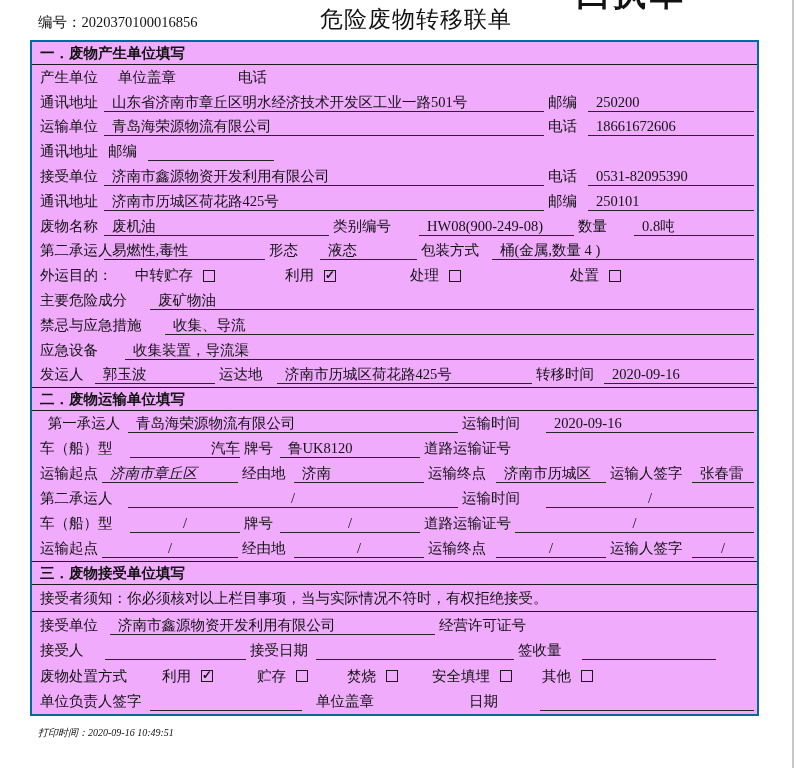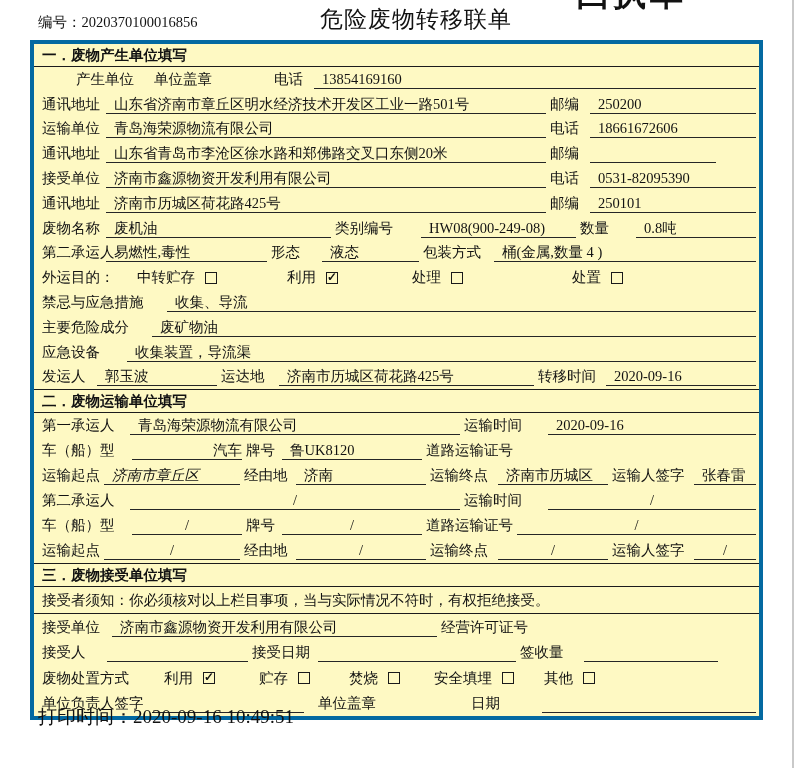--- a/index.html
+++ b/index.html
@@ -6,22 +6,22 @@
   .page{position:relative;width:796px;height:768px;background:#ffffff;color:#121212;
         font-family:"Liberation Serif","DejaVu Serif",serif;overflow:hidden;}
   .edge{position:absolute;top:0;right:2px;width:2px;height:768px;background:#c9c9c9;}
   .hdr-serial{position:absolute;left:38px;top:13px;font-size:14.5px;white-space:nowrap;}
   .hdr-title{position:absolute;left:416px;top:4px;transform:translateX(-50%);
              font-size:23px;font-weight:normal;letter-spacing:1px;white-space:nowrap;
              font-family:"Liberation Sans","DejaVu Sans",sans-serif;}
   .stamp{position:absolute;left:576px;top:0;width:140px;height:11px;overflow:hidden;}
   .stamp span{display:block;margin-top:-23px;font-size:33px;line-height:33px;font-weight:bold;
               letter-spacing:4px;font-family:"Liberation Sans","DejaVu Sans",sans-serif;}
-  .form{position:absolute;left:30px;top:40px;width:725px;border:4px solid #0369a1;
-        box-sizing:content-box;background:#fef9c3;}
+  .form{position:absolute;left:30px;top:40px;width:725px;border:2px solid #0369a1;
+        box-sizing:content-box;background:#f0abfc;}
   .sec-h{height:22px;line-height:23px;padding-left:8px;font-size:14.5px;font-weight:bold;
          border-bottom:1.5px solid #1c1c1c;
          font-family:"Liberation Sans","DejaVu Sans",sans-serif;}
   .sec-h.bt{border-top:1.5px solid #1c1c1c;}
   .note{height:26px;line-height:27px;padding-left:8px;font-size:14.5px;
         border-bottom:1.5px solid #1c1c1c;white-space:nowrap;}
   .row{display:flex;align-items:flex-end;padding:0 3px 3px 8px;box-sizing:border-box;}
   .s1 .row{height:24.8px;}
   .s2 .row{height:25px;}
   .s3 .row{height:25.5px;}
@@ -31,58 +31,56 @@
   .lab{padding-left:4px;}
   .row .seg:first-child{padding-left:0;}
   .val{border-bottom:1px solid #262626;padding-left:8px;}
   .val.center{text-align:center;padding-left:0;}
   .plain{padding-left:14px;}
   .chk{padding-left:10px;display:flex;align-items:center;}
   .box{display:inline-block;width:12px;height:12px;border:1.4px solid #1a1a1a;
        box-sizing:border-box;margin-left:10px;position:relative;top:0;}
   .box.ck::after{content:"\2713";position:absolute;left:0;top:-5px;font-size:12px;
                  font-weight:bold;color:#111;}
-  .footer{position:absolute;left:38px;top:704px;font-size:19px;white-space:nowrap;}
+  .footer{position:absolute;left:38px;top:726px;font-size:10px;white-space:nowrap;font-style:italic;}
 </style>
 </head>
 <body>
 
 <div class="page">
   <div class="hdr-serial">
     <span>编号：</span><span>2020370100016856</span>
   </div>
   <div class="hdr-title">危险废物转移联单</div>
   <div class="stamp">
     <span>回执单</span>
   </div>
 
   <div class="form" id="form">
       <div class="sec s1">
         <div class="sec-h">一．废物产生单位填写</div>
         <div class="row">
-          <span class="seg lab" style="width: 64px; margin-left: 34px;">产生单位</span>
+          <span class="seg lab" style="width: 64px;">产生单位</span>
           <span class="seg plain" style="width: 130px;">单位盖章</span>
           <span class="seg lab" style="width: 44px;">电话</span>
-          <span class="seg val flex">13854169160</span>
         </div>
         <div class="row">
           <span class="seg lab" style="width: 64px;">通讯地址</span>
           <span class="seg val" style="width: 440px;">山东省济南市章丘区明水经济技术开发区工业一路501号</span>
           <span class="seg lab" style="width: 44px;">邮编</span>
           <span class="seg val flex">250200</span>
         </div>
         <div class="row">
           <span class="seg lab" style="width: 64px;">运输单位</span>
           <span class="seg val" style="width: 440px;">青岛海荣源物流有限公司</span>
           <span class="seg lab" style="width: 44px;">电话</span>
           <span class="seg val flex">18661672606</span>
         </div>
         <div class="row">
           <span class="seg lab" style="width: 64px;">通讯地址</span>
-          <span class="seg val" style="width: 440px;">山东省青岛市李沧区徐水路和郑佛路交叉口东侧20米</span>
           <span class="seg lab" style="width: 44px;">邮编</span>
           <span class="seg val" style="width: 126px;"></span>
         </div>
         <div class="row">
           <span class="seg lab" style="width: 64px;">接受单位</span>
           <span class="seg val" style="width: 440px;">济南市鑫源物资开发利用有限公司</span>
           <span class="seg lab" style="width: 44px;">电话</span>
           <span class="seg val flex">0531-82095390</span>
         </div>
         <div class="row">
@@ -120,44 +118,44 @@
           <span class="seg chk" style="width: 160px;">
             <span>处理</span>
             <span class="box"></span>
           </span>
           <span class="seg chk flex">
             <span>处置</span>
             <span class="box"></span>
           </span>
         </div>
         <div class="row">
+          <span class="seg lab" style="width: 110px;">主要危险成分</span>
+          <span class="seg val flex">废矿物油</span>
+        </div>
+        <div class="row">
           <span class="seg lab" style="width: 125px;">禁忌与应急措施</span>
           <span class="seg val flex">收集、导流</span>
-        </div>
-        <div class="row">
-          <span class="seg lab" style="width: 110px;">主要危险成分</span>
-          <span class="seg val flex">废矿物油</span>
         </div>
         <div class="row">
           <span class="seg lab" style="width: 85px;">应急设备</span>
           <span class="seg val flex">收集装置，导流渠</span>
         </div>
         <div class="row">
           <span class="seg lab" style="width: 55px;">发运人</span>
           <span class="seg val" style="width: 120px;">郭玉波</span>
           <span class="seg lab" style="width: 62px;">运达地</span>
           <span class="seg val" style="width: 255px;">济南市历城区荷花路425号</span>
           <span class="seg lab" style="width: 72px;">转移时间</span>
           <span class="seg val flex">2020-09-16</span>
         </div>
       </div>
       <div class="sec s2">
         <div class="sec-h bt">二．废物运输单位填写</div>
         <div class="row">
-          <span class="seg lab" style="width: 88px;">第一承运人</span>
+          <span class="seg lab" style="width: 88px; text-align: center;">第一承运人</span>
           <span class="seg val" style="width: 330px;">青岛海荣源物流有限公司</span>
           <span class="seg lab" style="width: 88px;">运输时间</span>
           <span class="seg val flex">2020-09-16</span>
         </div>
         <div class="row">
           <span class="seg lab" style="width: 90px;">车（船）型</span>
           <span class="seg val" style="width: 110px; text-align: right;">汽车</span>
           <span class="seg lab" style="width: 40px;">牌号</span>
           <span class="seg val" style="width: 140px;">鲁UK8120</span>
           <span class="seg lab" style="width: 95px;">道路运输证号</span>

